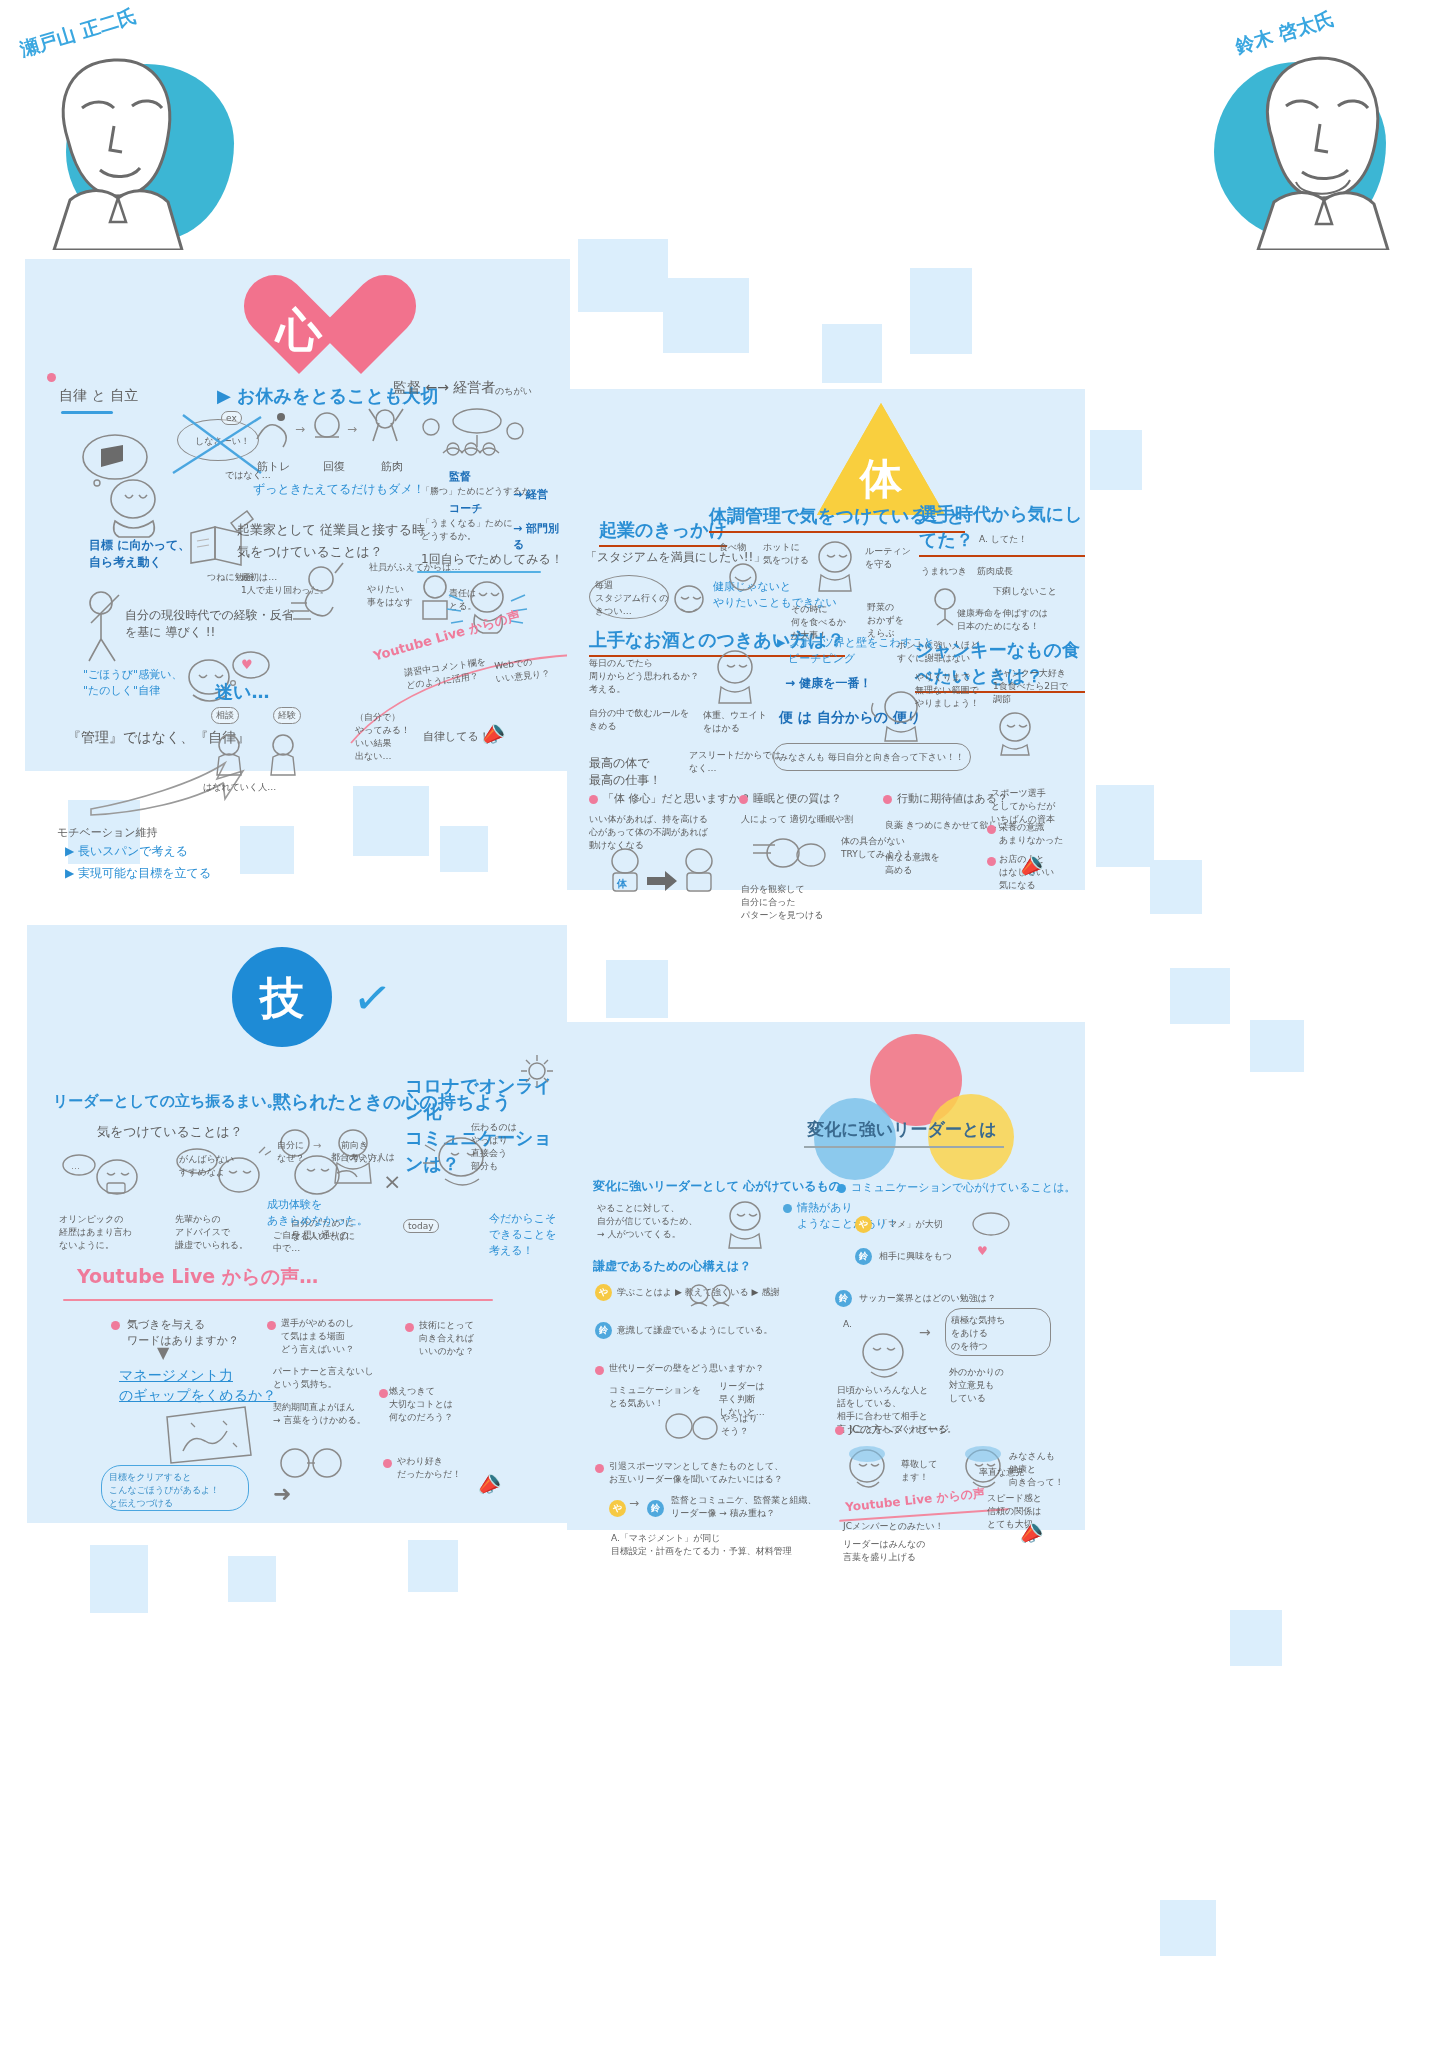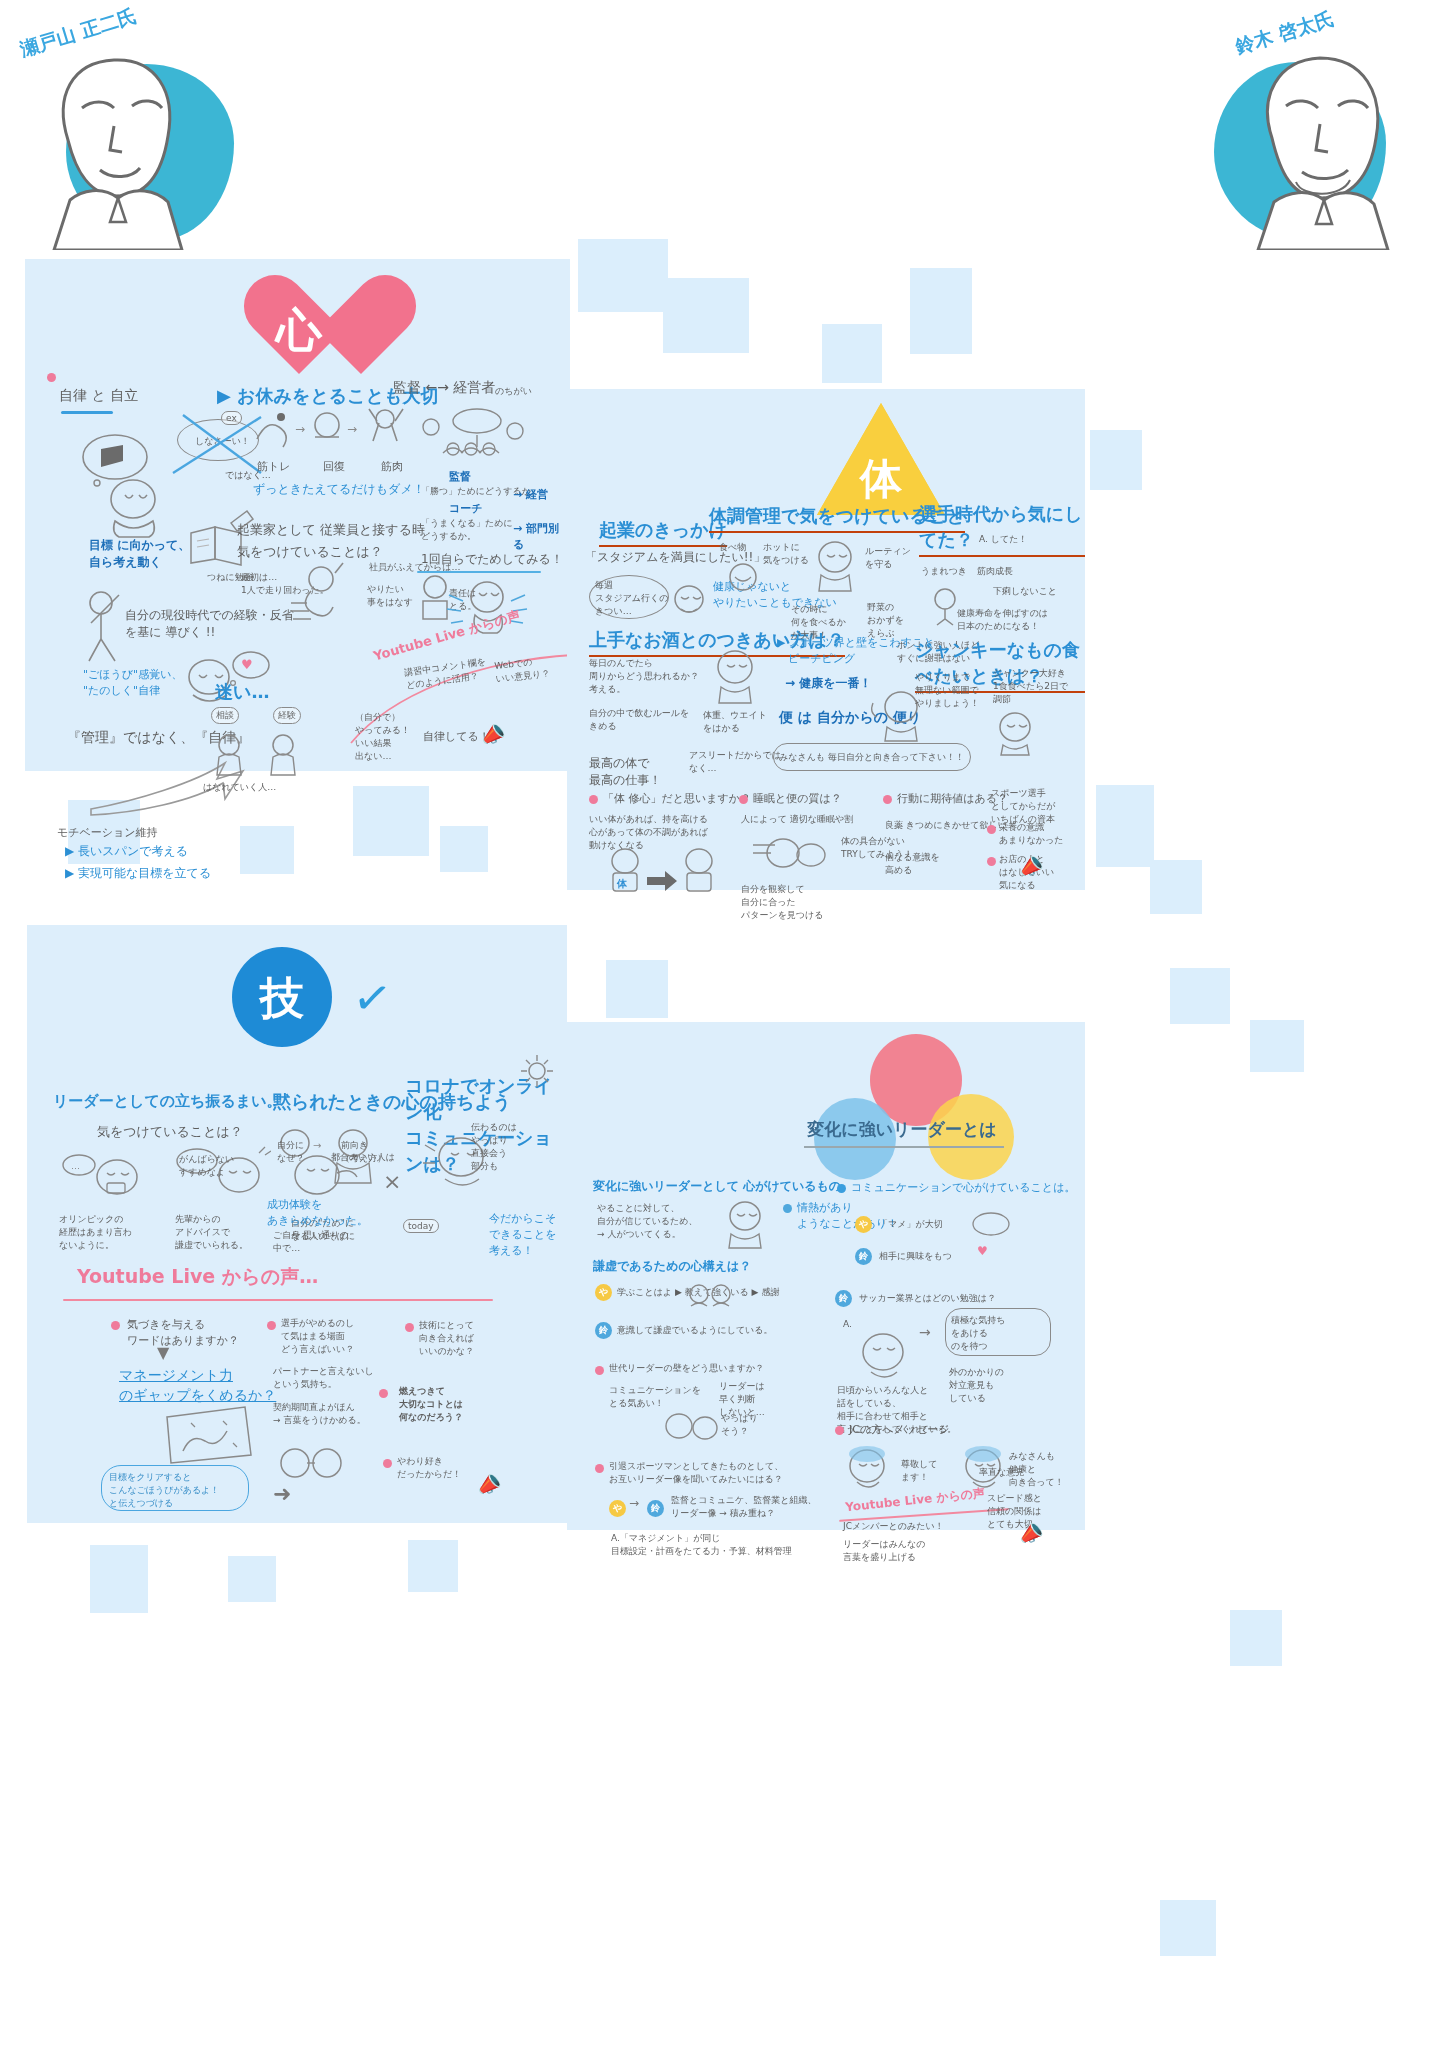--- a/index.html
+++ b/index.html
@@ -584,21 +584,21 @@
       <circle cx="56" cy="26" r="14" fill="none" stroke="#8a8a8a" stroke-width="1.5"></circle>
       <path d="M36 26 L44 26" stroke="#8a8a8a" stroke-width="1.4"></path>
     </svg>
     <div class="greyarrow" style="left:246px;top:556px;">➜</div>
 
     <div class="bullet" style="left:378px;top:398px;"></div>
     <div class="nt tiny" style="left:392px;top:394px;">技術にとって
 向き合えれば
 いいのかな？</div>
     <div class="bullet" style="left:352px;top:464px;"></div>
-    <div class="nt tiny" style="left:372px;top:460px;font-weight:bold;">燃えつきて
+    <div class="nt tiny" style="left:362px;top:460px;">燃えつきて
 大切なコトとは
 何なのだろう？</div>
     <div class="bullet" style="left:356px;top:534px;"></div>
     <div class="nt tiny" style="left:370px;top:530px;">やわり好き
 だったからだ！</div>
     <div class="megaphone" style="left:450px;top:548px;">📣</div>
   </div>
 
   <div class="panel sogo">
     <div class="badge-sogo">

